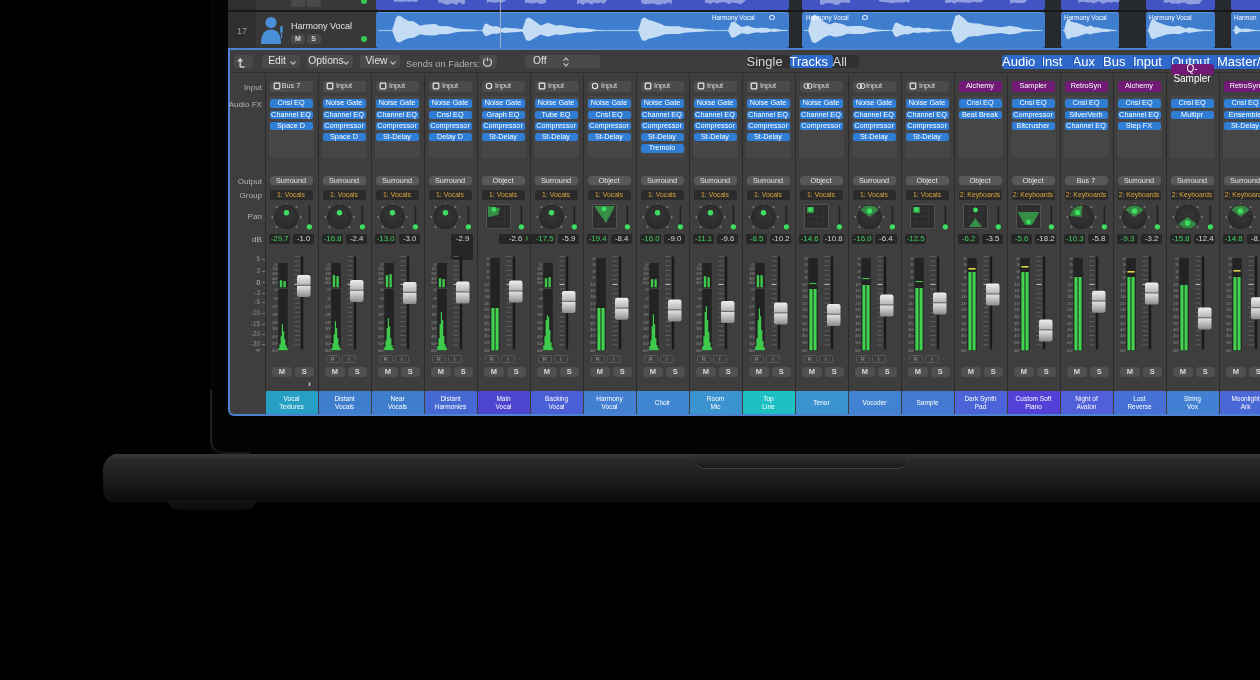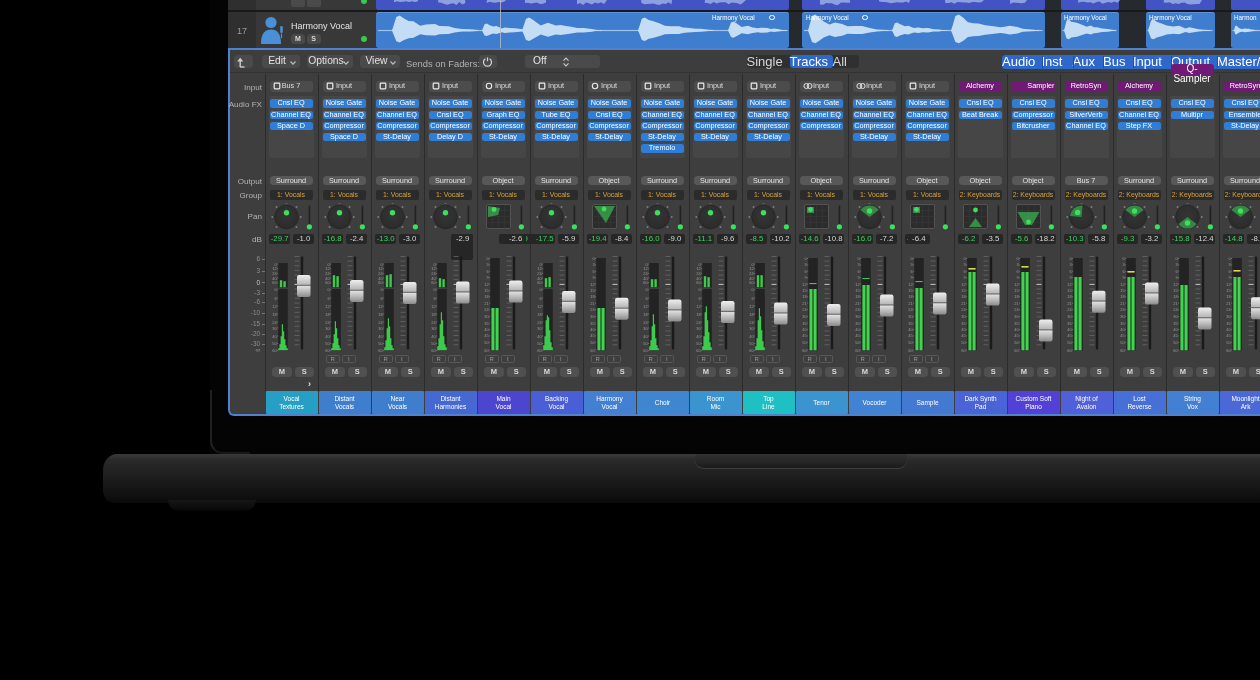--- a/index.html
+++ b/index.html
@@ -1290,21 +1290,21 @@
       <line x1="20.5" y1="1.5" x2="20.5" y2="25.5" stroke="#3a3a3a" stroke-width="0.5"></line>
       <line x1="8.5" y1="13.5" x2="32.5" y2="13.5" stroke="#3a3a3a" stroke-width="0.5"></line>
       <line x1="26.5" y1="1.5" x2="26.5" y2="25.5" stroke="#3a3a3a" stroke-width="0.5"></line>
       <line x1="8.5" y1="19.5" x2="32.5" y2="19.5" stroke="#3a3a3a" stroke-width="0.5"></line>
       <rect x="11" y="4" width="7" height="6" fill="#3aa64c" opacity="0.8"></rect>
       <circle cx="14.5" cy="6.5" r="2.4" fill="#3ede5e"></circle>
       <rect x="42.6" y="2.5" width="1.6" height="22" rx="0.8" fill="#222"></rect>
       <circle cx="43.4" cy="23.8" r="2.6" fill="#3ede5e"></circle>
     </svg>
     <div class="ab dbx" style="left:904.8px;top:233.8px;width:21.6px;height:9.8px;color:#3fd05c">-12.5</div>
-    <div class="ab dbx" style="left:908px;top:233.8px;width:21.6px;height:9.8px;color:#d5d5d5">-6.4</div>
+    <div class="ab dbx" style="left:875px;top:233.8px;width:21.6px;height:9.8px;color:#d5d5d5">-6.4</div>
     <svg class="ab" style="left:902px;top:252px" width="52" height="102" viewBox="0 0 52 102">
       <rect x="12.2" y="6" width="9.6" height="92.5" fill="#232323"></rect>
       <text x="10.7" y="8.0" font-size="4" fill="#9a9a9a" text-anchor="end" font-family="Liberation Sans">0</text>
       <line x1="11.0" y1="6.5" x2="12.2" y2="6.5" stroke="#9a9a9a" stroke-width="0.5"></line>
       <text x="10.7" y="14.4" font-size="4" fill="#9a9a9a" text-anchor="end" font-family="Liberation Sans">3</text>
       <line x1="11.0" y1="12.9" x2="12.2" y2="12.9" stroke="#9a9a9a" stroke-width="0.5"></line>
       <text x="10.7" y="20.8" font-size="4" fill="#9a9a9a" text-anchor="end" font-family="Liberation Sans">6</text>
       <line x1="11.0" y1="19.3" x2="12.2" y2="19.3" stroke="#9a9a9a" stroke-width="0.5"></line>
       <text x="10.7" y="27.2" font-size="4" fill="#9a9a9a" text-anchor="end" font-family="Liberation Sans">9</text>
       <line x1="11.0" y1="25.7" x2="12.2" y2="25.7" stroke="#9a9a9a" stroke-width="0.5"></line>
@@ -1436,21 +1436,21 @@
       <line x1="28.5" y1="78.9" x2="33.5" y2="78.9" stroke="#6e6e6e" stroke-width="0.7"></line>
       <line x1="28.5" y1="83.5" x2="33.5" y2="83.5" stroke="#6e6e6e" stroke-width="0.7"></line>
       <line x1="28.5" y1="88.2" x2="33.5" y2="88.2" stroke="#6e6e6e" stroke-width="0.7"></line>
       <line x1="28.5" y1="92.8" x2="33.5" y2="92.8" stroke="#6e6e6e" stroke-width="0.7"></line>
       <rect x="34.8" y="4.5" width="2.4" height="93" rx="1" fill="#1a1a1a"></rect>
       <rect x="31" y="31.6" width="13.5" height="22" rx="2.2" fill="url(#capg)"></rect>
     </svg>
     <div class="ab ms" style="left:961px;top:366.5px;width:19.5px;height:10.5px">M</div>
     <div class="ab ms" style="left:983.5px;top:366.5px;width:19.5px;height:10.5px">S</div>
     <div class="ab nm" style="left:954.5px;top:391px;width:52px;height:22.5px;background:#4a63d6;padding-top:3.5px">Dark Synth<br>Pad</div>
-    <div class="ab grn" style="left:1011.5px;top:81px;width:43px;height:10.5px;border-radius:3px;color:#fff;font-size:7.3px;line-height:10.2px;text-align:right">Sampler</div>
+    <div class="ab grn" style="left:1011.5px;top:81px;width:43px;height:10.5px;border-radius:3px;color:#fff;font-size:7.3px;line-height:10.2px;text-align:center">Sampler</div>
     <div class="ab" style="left:1010.5px;top:95.5px;width:45px;height:62.5px;background:#464646;border-radius:2px"></div>
     <div class="ab fx" style="left:1011.5px;top:99.3px;width:43px;height:8.6px">Cnsl EQ</div>
     <div class="ab fx" style="left:1011.5px;top:110.5px;width:43px;height:8.6px">Compressor</div>
     <div class="ab fx" style="left:1011.5px;top:121.69999999999999px;width:43px;height:8.6px">Bitcrusher</div>
     <div class="ab outb" style="left:1011.5px;top:175.5px;width:43px;height:9.2px">Object</div>
     <div class="ab grp" style="left:1011.5px;top:189.5px;width:43px;height:10px">2: Keyboards</div>
     <svg class="ab" style="left:1008px;top:203px" width="52" height="28" viewBox="0 0 52 28">
       <rect x="8.5" y="1.5" width="24" height="24" rx="1.5" fill="#2c2c2c" stroke="#5c5c5c" stroke-width="0.8"></rect>
       <line x1="14.5" y1="1.5" x2="14.5" y2="25.5" stroke="#3a3a3a" stroke-width="0.5"></line>
       <line x1="8.5" y1="7.5" x2="32.5" y2="7.5" stroke="#3a3a3a" stroke-width="0.5"></line>

